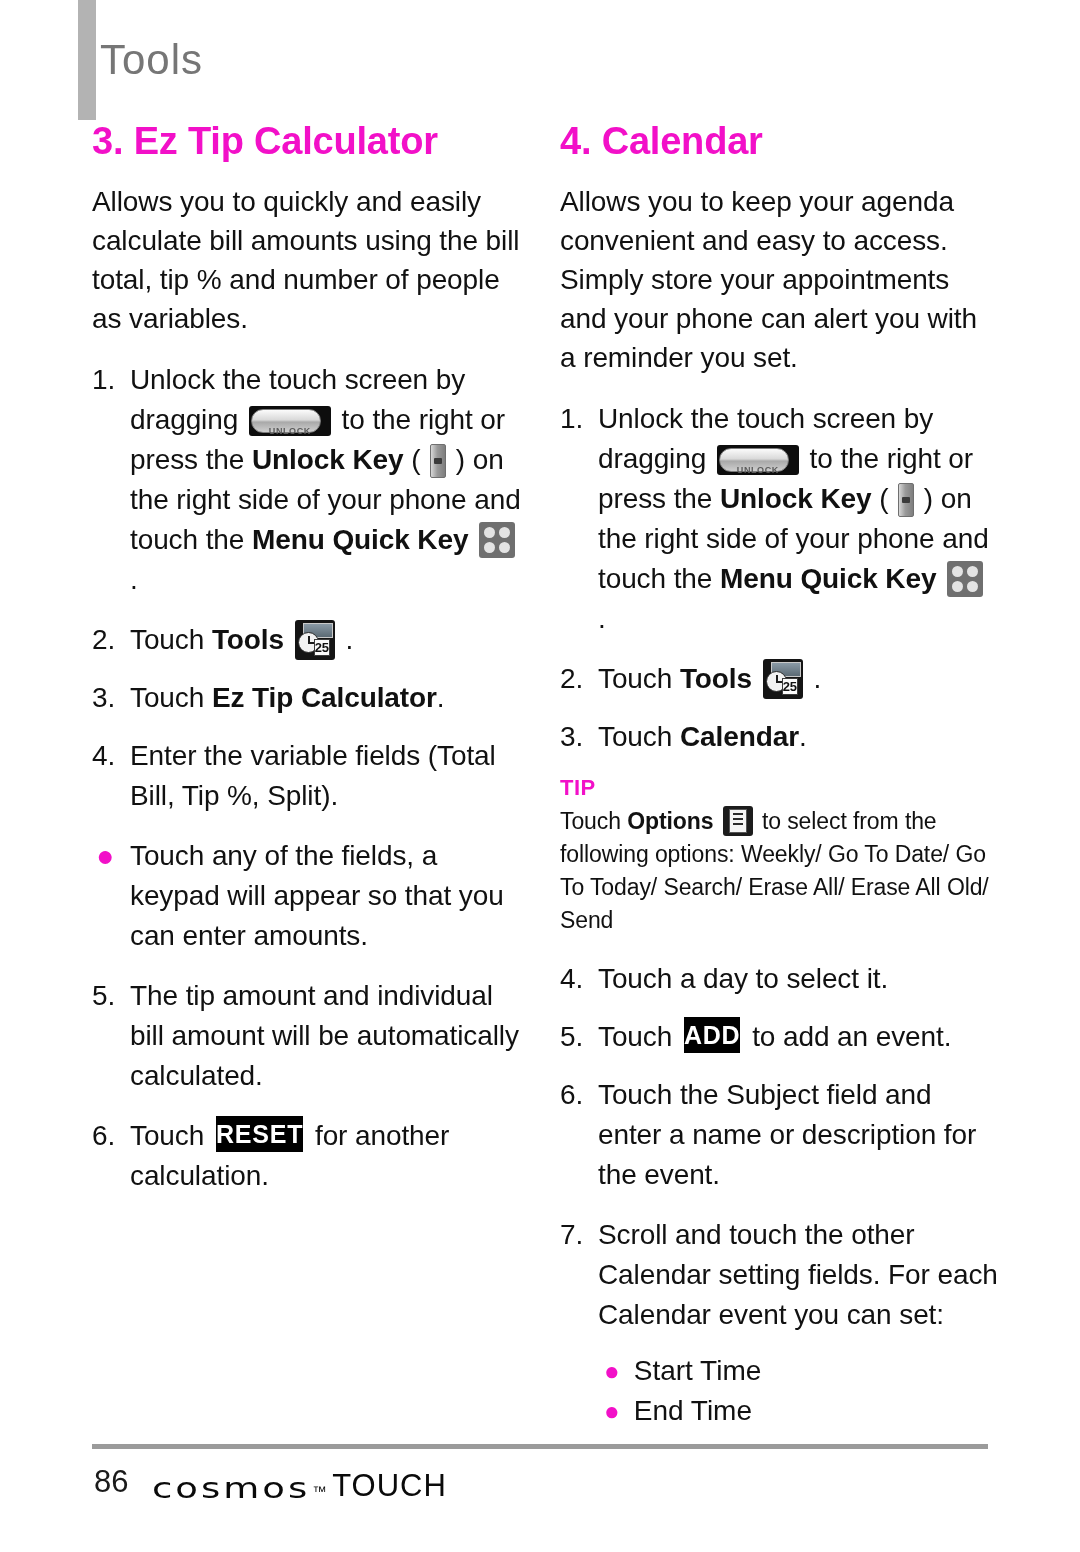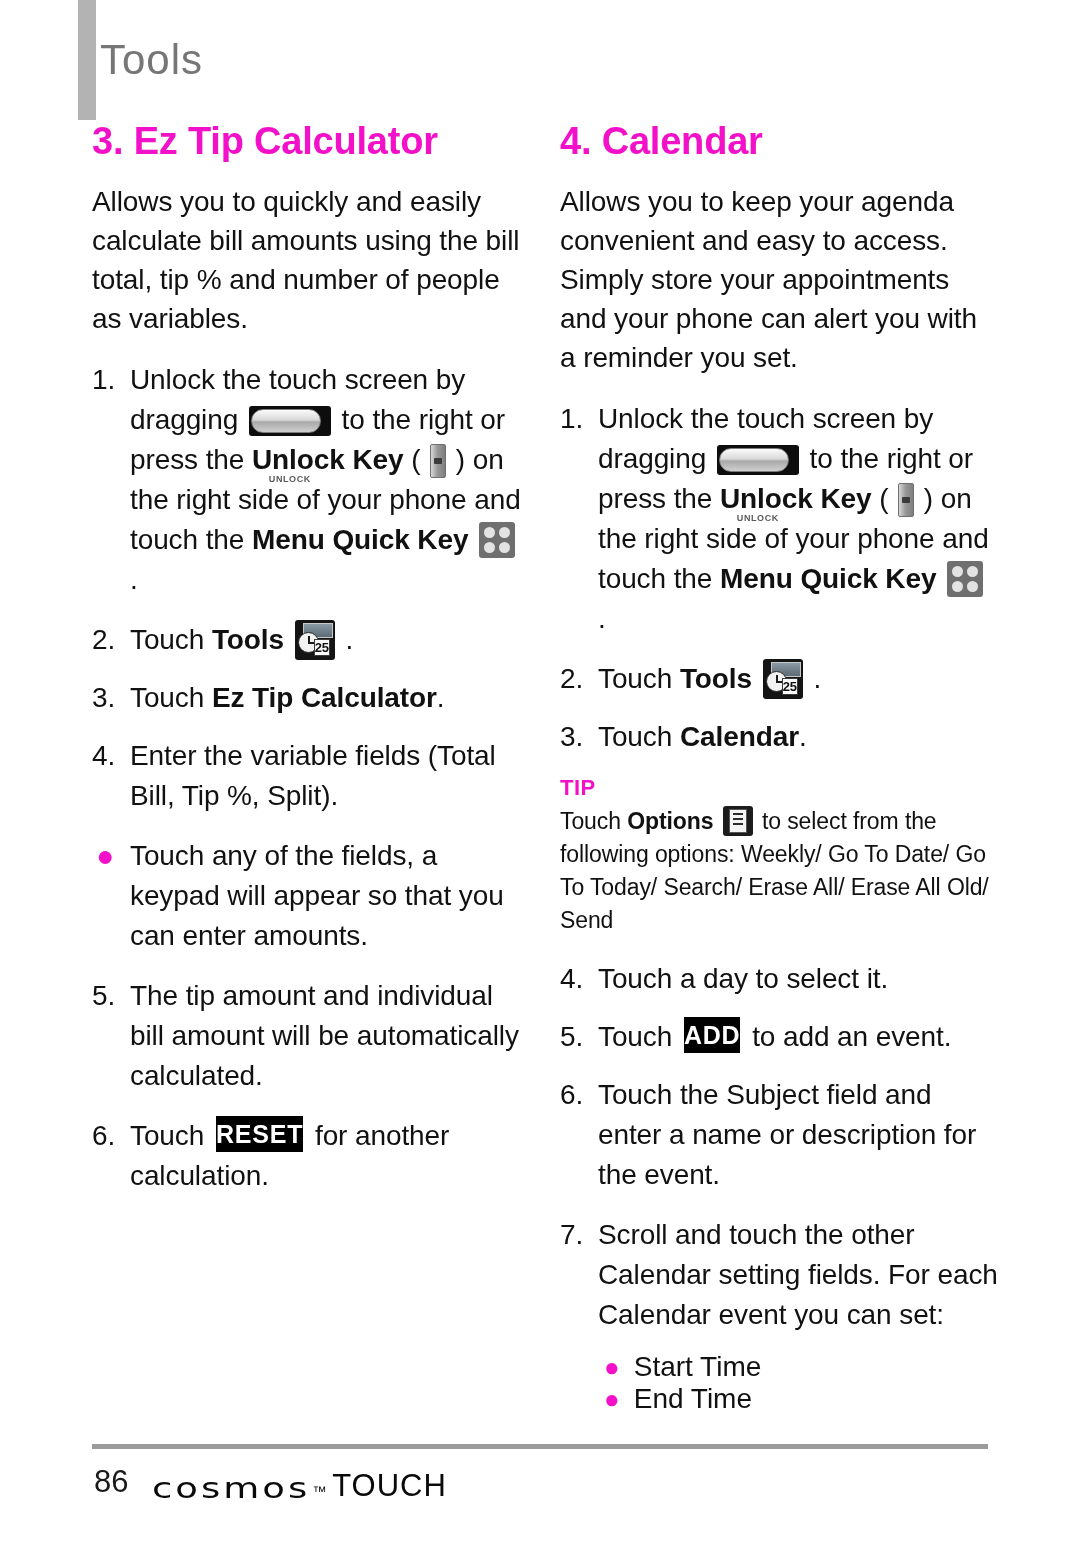--- a/index.html
+++ b/index.html
@@ -124,21 +124,20 @@
   }
   .ico-unlock .pill-label {
     position: absolute;
     left: 0; right: 0; top: 5px;
     text-align: center;
     font-size: 9px;
     letter-spacing: 0.6px;
     color: #5a5a5a;
     font-family: "Liberation Sans", sans-serif;
     font-weight: 700;
-    margin-top: 48px;
   }
 
   
   .ico-unlock-key {
     width: 16px;
     height: 34px;
     background: linear-gradient(90deg,#d8d8d8,#9a9a9a 45%,#7e7e7e);
     border: 1px solid #6f6f6f;
     border-radius: 2px;
     vertical-align: -9px;
@@ -280,21 +279,21 @@
     font-size: 23px;
     line-height: 33px;
     letter-spacing: -0.1px;
   }
 
   
   .inline-bullets {
     position: relative;
     margin: -4px 0 0 44px;
     font-size: 28px;
-    line-height: 32px;
+    line-height: 40px;
     text-decoration: underline;
   }
   .inline-bullets .ib {
     display: inline-block;
     margin-right: 44px;
   }
   .inline-bullets .dot {
     color: #f210c8;
     font-size: 26px;
     margin-right: 14px;

